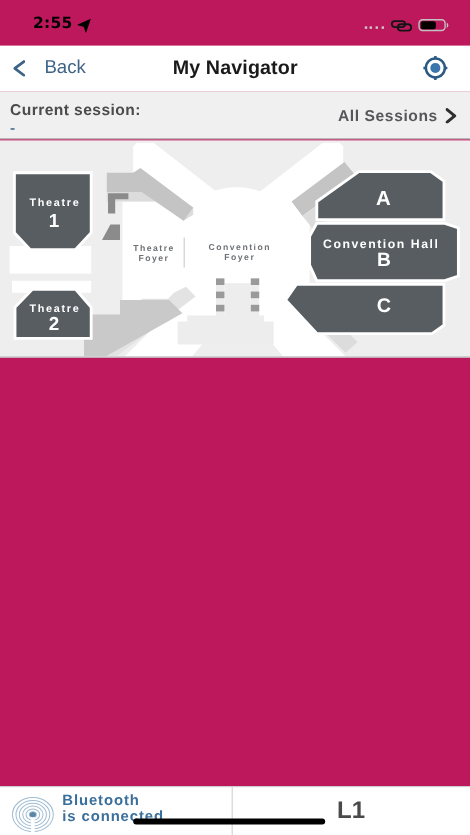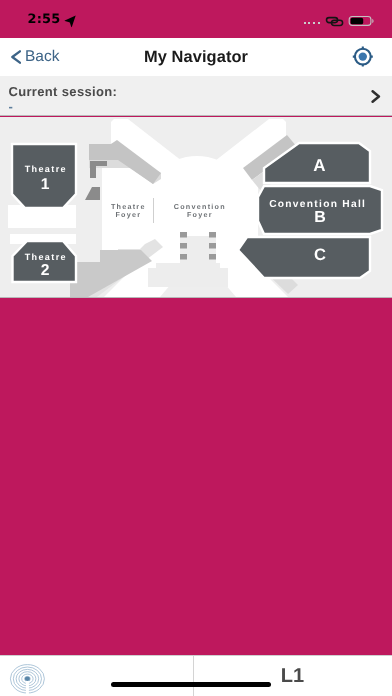--- a/index.html
+++ b/index.html
@@ -13,21 +13,21 @@
   .sb-time { position:absolute; left:27.5px; top:12.2px; font-size:12.9px; font-weight:700;
     font-family:"DejaVu Sans", sans-serif; letter-spacing:0.2px; color:#000; line-height:15px; }
   .sb-loc { position:absolute; left:64px; top:12px; }
   .sb-dots { position:absolute; left:303.8px; top:22.4px; display:flex; gap:2.7px; }
   .sb-dots i { width:2px; height:2px; background:#cccccc; display:block; }
   .sb-link { position:absolute; left:325px; top:15px; }
   .sb-batt { position:absolute; left:348px; top:14px; }
 
   
   .navbar { position:absolute; left:0; top:38px; width:392px; height:38px; background:#fff; }
-  .nav-back { position:absolute; left:11px; top:0; height:38px; display:flex; align-items:center; gap:4px; color:#3d6487; }
+  .nav-back { position:absolute; left:11px; top:0; height:38px; display:flex; align-items:center; gap:16px; color:#3d6487; }
   .nav-back span { font-size:15.5px; position:relative; top:-0.5px; }
   .nav-title { position:absolute; left:0; top:0; width:392px; height:38px; display:flex;
     align-items:center; justify-content:center; font-size:16.4px; font-weight:700; color:#1a1a1a;
     letter-spacing:0.1px; }
   .nav-gps { position:absolute; left:349px; top:7px; }
 
   
   .sessionbar { position:absolute; left:0; top:76px; width:392px; height:40px;
     background:#f0f0f0; border-bottom:1px solid #b9b9b9; }
   .sess-label { position:absolute; left:8.4px; top:8.2px; font-size:13px; font-weight:700;
@@ -100,20 +100,21 @@
         <circle cx="13.8" cy="11.6" r="7.9" fill="none" stroke="#2b5b85" stroke-width="2.1"></circle>
         <circle cx="13.8" cy="11.6" r="4.2" fill="#3a76ad"></circle>
         <path d="M13.8 1.6 L13.8 4.4 M13.8 18.8 L13.8 21.6 M3.8 11.6 L6.6 11.6 M21 11.6 L23.8 11.6" stroke="#2b5b85" stroke-width="2.1" stroke-linecap="butt"></path>
       </svg>
     </div>
   </div>
 
   <div class="sessionbar">
     <div class="sess-label">Current session:</div>
     <div class="sess-value">-</div>
+    <div class="sess-all">All Sessions</div>
     <div class="sess-chev">
       <svg width="14" height="13" viewBox="0 0 14 13">
           <path d="M1.6 1.3 L7.9 6.5 L1.6 11.7" fill="none" stroke="#2f2f2f" stroke-width="2.5" stroke-linecap="round" stroke-linejoin="round"></path>
         </svg>
     </div>
   </div>
 
   <div class="map">
     <svg width="392" height="180" viewBox="0 117 392 180" style="display:block">
       <defs>
@@ -212,18 +213,22 @@
           <ellipse cx="18.4" cy="18.8" rx="14.1" ry="11.8"></ellipse>
           <ellipse cx="18.4" cy="18.8" rx="11.3" ry="9.4"></ellipse>
           <ellipse cx="18.4" cy="18.8" rx="8.5" ry="7.1"></ellipse>
           <ellipse cx="18.4" cy="18.8" rx="5.7" ry="4.7"></ellipse>
           <ellipse cx="18.4" cy="18.8" rx="2.9" ry="2.4"></ellipse>
         </g>
         <path d="M16.9 18.8 L19.9 18.8 L19.9 34 L16.9 34 Z" fill="#ffffff"></path>
         <ellipse cx="18.4" cy="18.8" rx="2.6" ry="2.2" fill="#5a86a8"></ellipse>
       </svg>
     </div>
+    <div class="bt-text">
+      <div>Bluetooth</div>
+      <div>is connected</div>
+    </div>
     <div class="bb-div"></div>
     <div class="bb-level">L1</div>
   </div>
   <div class="home-ind"></div>
 
 </div>
 
 </body></html>

